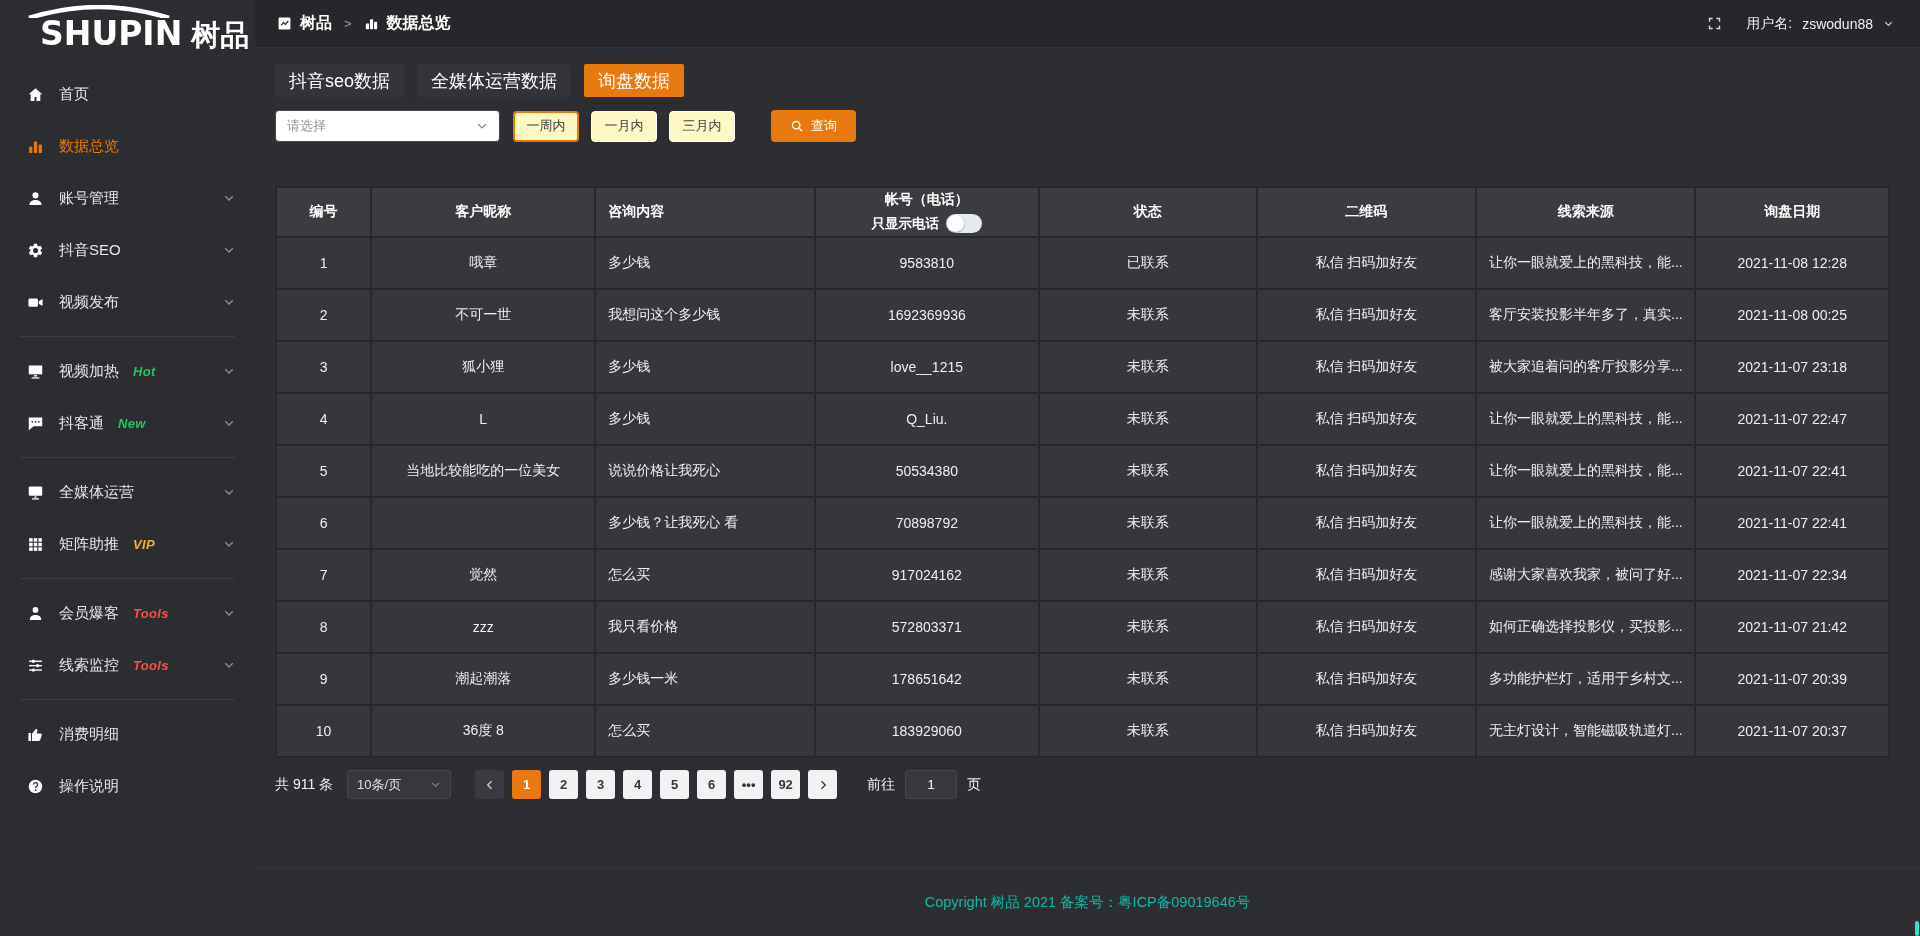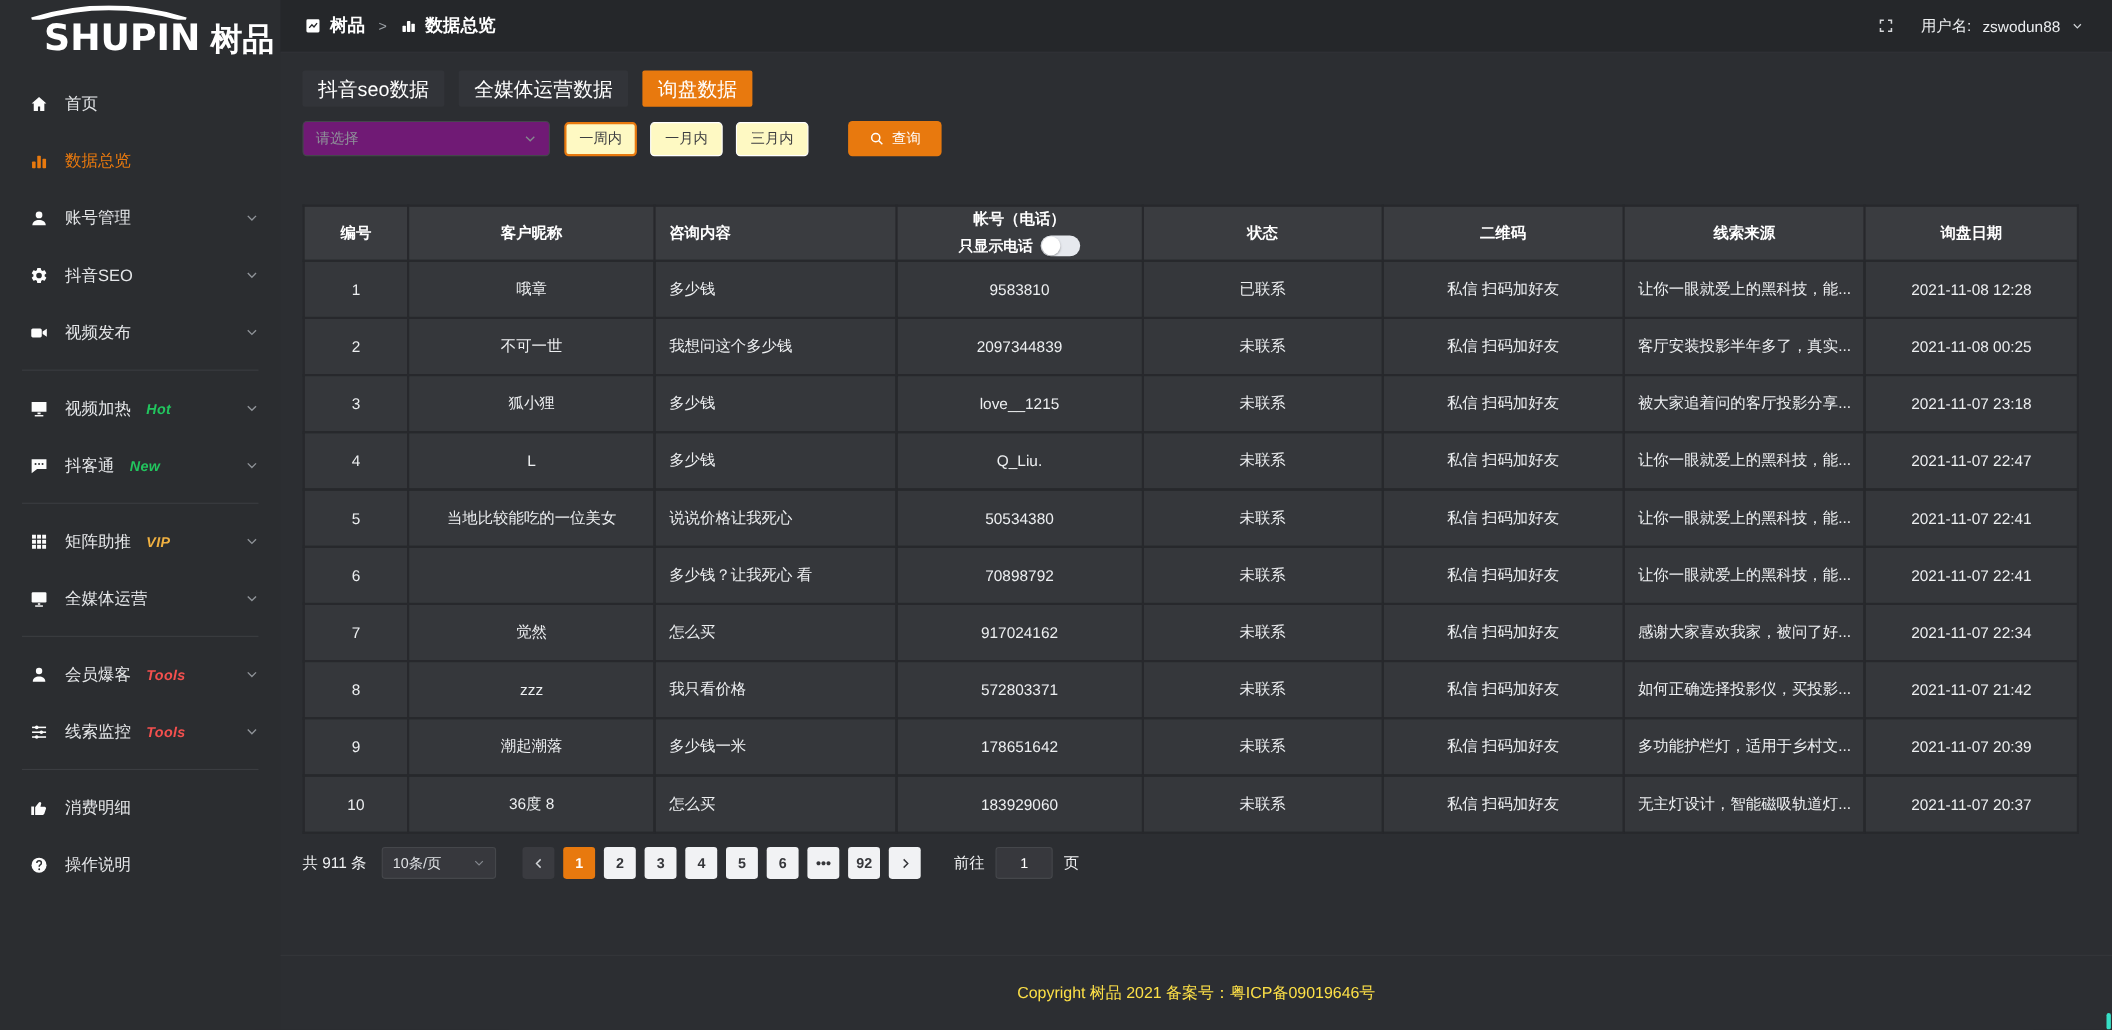--- a/index.html
+++ b/index.html
@@ -38,21 +38,21 @@
   .user-name { cursor:pointer; }
   .user-chevron { display:flex; color:#cfd2d5; }
 
   
   .content { flex:1; padding:16px 30px 0 20px; min-width:0; }
   .tabs { display:flex; gap:13px; margin-bottom:13px; }
   .tab { height:33px; display:flex; align-items:center; padding:0 14px; background:#323439; color:#fff; font-size:18px; border-radius:2px; cursor:pointer; }
   .tab.active { background:#e8790e; }
 
   .filters { display:flex; align-items:center; margin-bottom:44px; }
-  .select { width:225px; height:32px; background:#701a75; border:1px solid #44464b; border-radius:4px; display:flex; align-items:center; justify-content:space-between; padding:0 11px; font-size:13px; color:#8f939a; cursor:pointer;text-align:right; }
+  .select { width:225px; height:32px; background:#ffffff; border:1px solid #44464b; border-radius:4px; display:flex; align-items:center; justify-content:space-between; padding:0 11px; font-size:13px; color:#8f939a; cursor:pointer;text-align:right; }
   .sel-chevron { display:flex; color:#85898f; }
   .time-group { display:flex; gap:12px; margin-left:13px; }
   .time-btn { height:31px; min-width:66px; padding:0 0; background:#fef9c3; color:#3c3d40; border:1px solid #fff; border-radius:4px; font-size:13px; display:flex; align-items:center; justify-content:center; cursor:pointer; }
   .time-btn.active { border:2px solid #e8790e; }
   .search-btn { height:32px; padding:0 19px; margin-left:36px; background:#e8790e; border:none; border-radius:4px; color:#fff; font-size:13px; display:flex; align-items:center; gap:7px; cursor:pointer; font-family:inherit; }
 
   
   table.data-table { width:100%; border-collapse:collapse; table-layout:fixed; }
   .data-table th, .data-table td { border:2px solid #27282c; }
   .data-table thead th { background:#3a3c40; height:50px; font-size:14px; font-weight:bold; color:#fff; text-align:center; }
@@ -71,21 +71,21 @@
   .pages { display:flex; gap:8px; align-items:center; }
   .page-btn { min-width:29px; height:29px; padding:0 5px; border:none; border-radius:3px; font-size:13px; font-weight:bold; display:flex; align-items:center; justify-content:center; cursor:pointer; font-family:inherit; }
   .page-btn.light { background:#f1f2f4; color:#35363a; }
   .page-btn.active { background:#e8790e; color:#fff; }
   .page-btn.prev { background:#3a3b40; color:#d2d5d8; margin-right:8px; }
   .page-btn.next { margin-left:0; }
   .pg-goto { display:flex; align-items:center; gap:10px; margin-left:30px; }
   .goto-input { width:52px; height:29px; background:#37383d; border:1px solid #45474b; border-radius:3px; display:flex; align-items:center; justify-content:center; color:#fff; font-size:13px; cursor:text; }
 
   
-  .footer { height:68px; border-top:1px solid #35373a; display:flex; align-items:center; justify-content:center; font-size:14.5px; color:#fde047; flex:none; }
+  .footer { height:68px; border-top:1px solid #35373a; display:flex; align-items:center; justify-content:center; font-size:14.5px; color:#14b8a6; flex:none; }
 
   .scroll-thumb { position:absolute; right:1px; bottom:0; width:4px; height:15px; background:#36dfc6; border-radius:2px; }
 </style>
 </head>
 <body>
 
 <div class="layout">
 
   <aside class="sidebar">
     <div class="logo">
@@ -188,48 +188,48 @@
           <span class="mi-chevron">
             <svg width="12" height="12" viewBox="0 0 24 24">
               <path d="M4.5 8.5 12 16l7.5-7.5" fill="none" stroke="currentColor" stroke-width="2.5"></path>
             </svg>
           </span>
         </div>
         <div class="menu-divider"></div>
         <div class="menu-item">
           <span class="mi-icon">
             <svg viewBox="0 0 24 24" width="17" height="17" fill="currentColor">
+              <rect x="2.5" y="3.5" width="19" height="13" rx="1.5"></rect>
+              <rect x="10.5" y="17.5" width="3" height="2"></rect>
+              <rect x="7" y="20.2" width="10" height="1.8"></rect>
+            </svg>
+          </span>
+          <span class="mi-label">全媒体运营</span>
+          <span class="mi-chevron">
+            <svg width="12" height="12" viewBox="0 0 24 24">
+              <path d="M4.5 8.5 12 16l7.5-7.5" fill="none" stroke="currentColor" stroke-width="2.5"></path>
+            </svg>
+          </span>
+        </div>
+        <div class="menu-item">
+          <span class="mi-icon">
+            <svg viewBox="0 0 24 24" width="17" height="17" fill="currentColor">
               <rect x="3" y="3" width="5" height="5"></rect>
               <rect x="9.5" y="3" width="5" height="5"></rect>
               <rect x="16" y="3" width="5" height="5"></rect>
               <rect x="3" y="9.5" width="5" height="5"></rect>
               <rect x="9.5" y="9.5" width="5" height="5"></rect>
               <rect x="16" y="9.5" width="5" height="5"></rect>
               <rect x="3" y="16" width="5" height="5"></rect>
               <rect x="9.5" y="16" width="5" height="5"></rect>
               <rect x="16" y="16" width="5" height="5"></rect>
             </svg>
           </span>
           <span class="mi-label">矩阵助推</span>
           <span class="mi-badge" style="color: rgb(239, 176, 65);">VIP</span>
-          <span class="mi-chevron">
-            <svg width="12" height="12" viewBox="0 0 24 24">
-              <path d="M4.5 8.5 12 16l7.5-7.5" fill="none" stroke="currentColor" stroke-width="2.5"></path>
-            </svg>
-          </span>
-        </div>
-        <div class="menu-item">
-          <span class="mi-icon">
-            <svg viewBox="0 0 24 24" width="17" height="17" fill="currentColor">
-              <rect x="2.5" y="3.5" width="19" height="13" rx="1.5"></rect>
-              <rect x="10.5" y="17.5" width="3" height="2"></rect>
-              <rect x="7" y="20.2" width="10" height="1.8"></rect>
-            </svg>
-          </span>
-          <span class="mi-label">全媒体运营</span>
           <span class="mi-chevron">
             <svg width="12" height="12" viewBox="0 0 24 24">
               <path d="M4.5 8.5 12 16l7.5-7.5" fill="none" stroke="currentColor" stroke-width="2.5"></path>
             </svg>
           </span>
         </div>
         <div class="menu-divider"></div>
         <div class="menu-item">
           <span class="mi-icon">
             <svg viewBox="0 0 24 24" width="17" height="17" fill="currentColor">
@@ -393,21 +393,21 @@
               <td>9583810</td>
               <td>已联系</td>
               <td class="orange link">私信 扫码加好友</td>
               <td class="orange link left">让你一眼就爱上的黑科技，能...</td>
               <td>2021-11-08 12:28</td>
             </tr>
             <tr class="table-row">
               <td>2</td>
               <td>不可一世</td>
               <td class="left">我想问这个多少钱</td>
-              <td>2097344839</td>
+              <td>1692369936</td>
               <td class="orange">未联系</td>
               <td class="orange link">私信 扫码加好友</td>
               <td class="orange link left">客厅安装投影半年多了，真实...</td>
               <td>2021-11-08 00:25</td>
             </tr>
             <tr class="table-row">
               <td>3</td>
               <td>狐小狸</td>
               <td class="left">多少钱</td>
               <td>love__1215</td>

